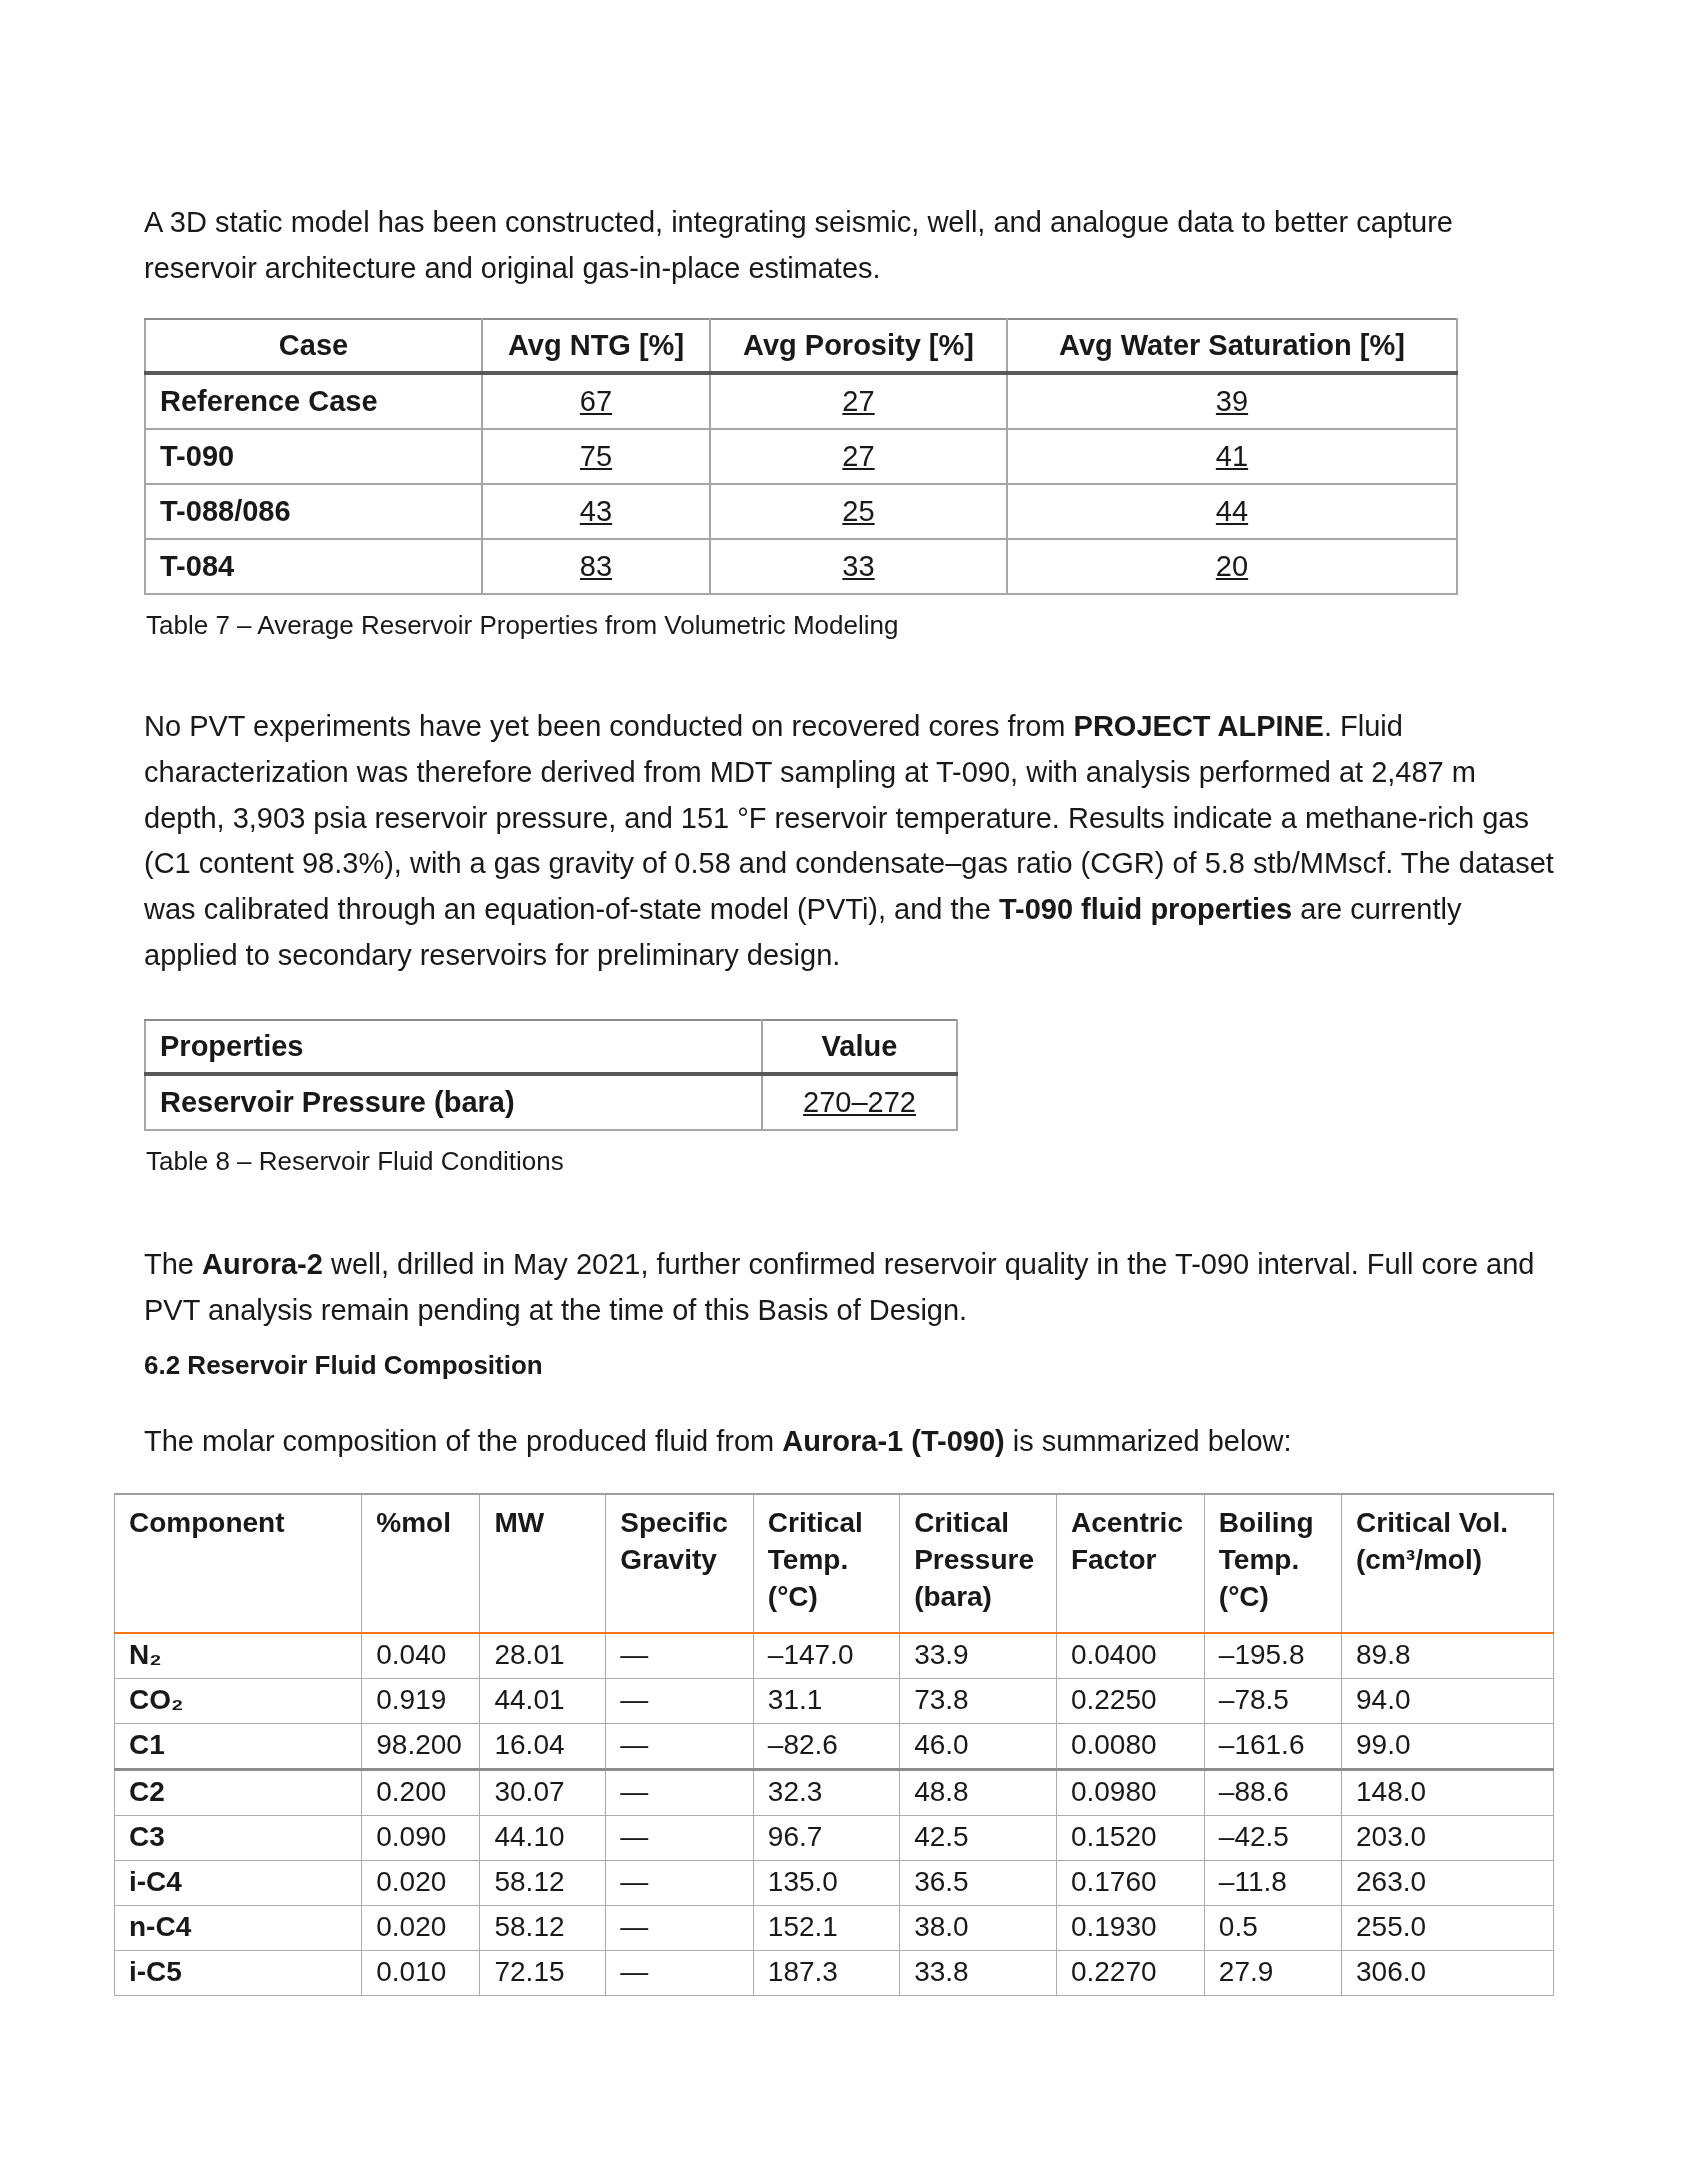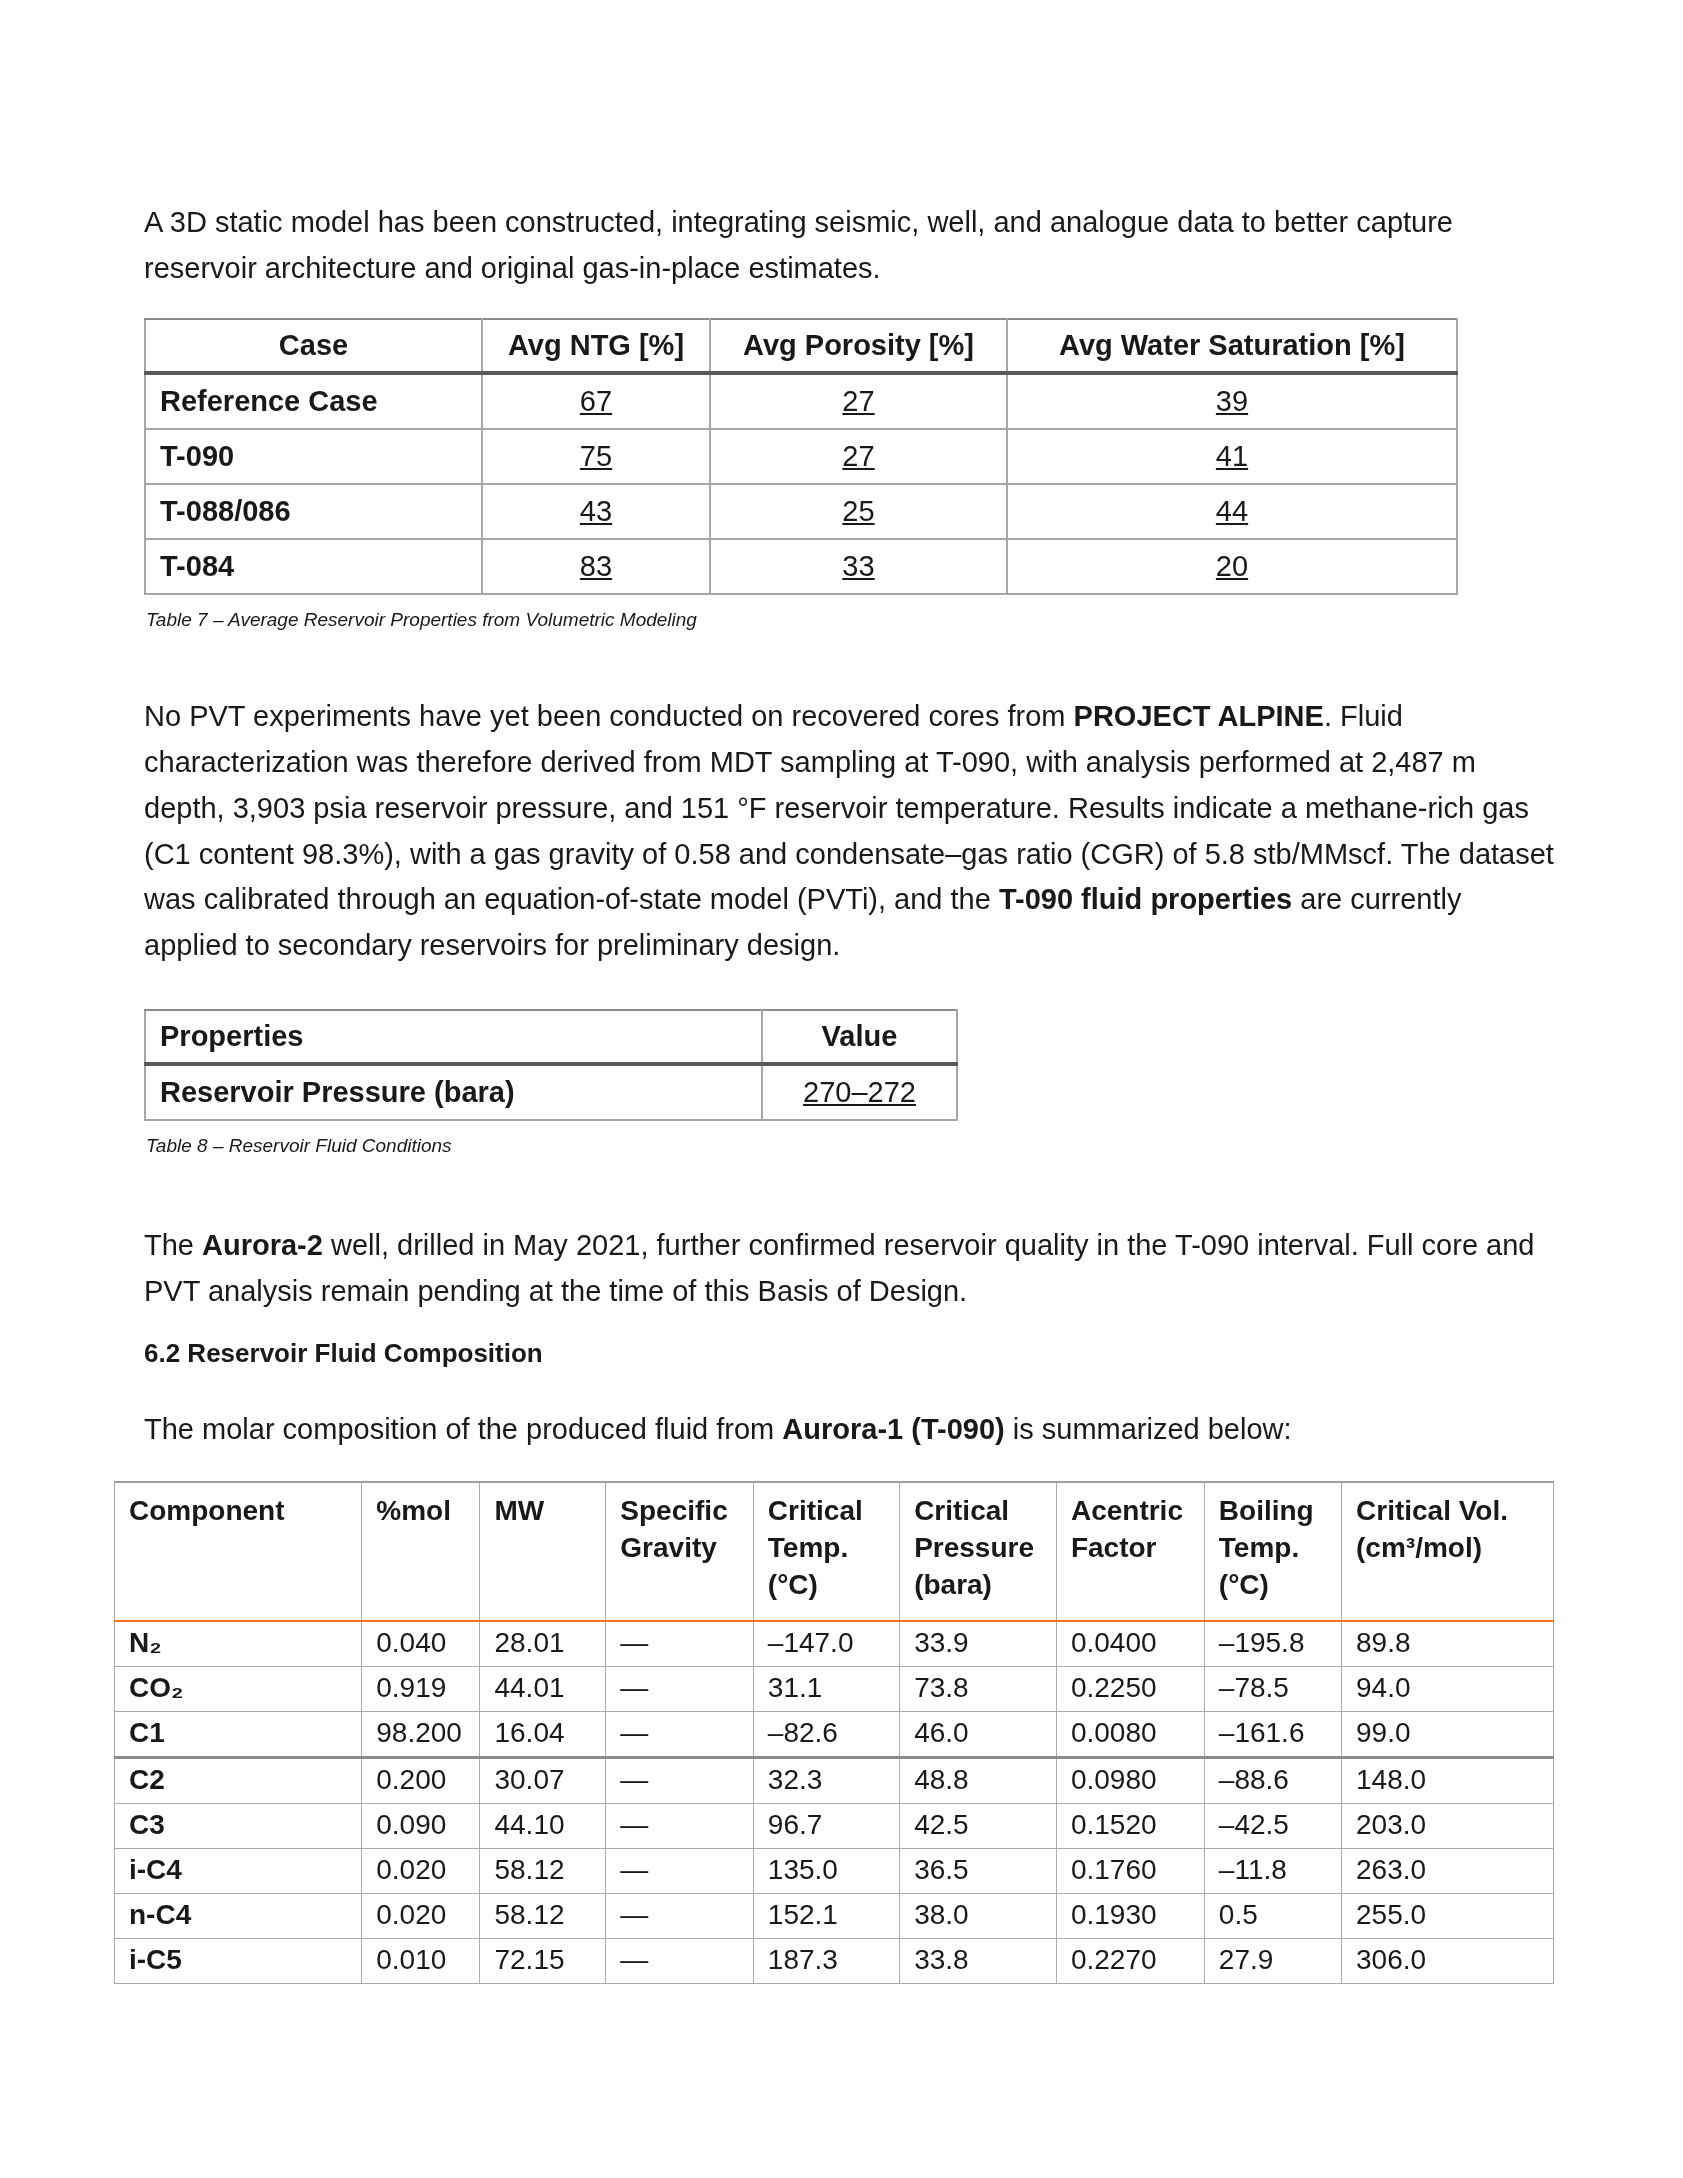--- a/index.html
+++ b/index.html
@@ -7,24 +7,24 @@
   body {
     width:1683px; height:2178px; overflow:hidden;
     font-family:"Liberation Sans","DejaVu Sans",sans-serif;
     color:#191919;
   }
   .page { padding:200px 129px 16px 144px;border-radius:15px; }
 
   .body-text { font-size:29px; line-height:1.58; max-width:1411px; }
   .p1 { margin-bottom:26px; }
   .p2 { margin-bottom:40px; }
-  .p3 { margin-bottom:24px; }
+  .p3 { margin-bottom:16px; }
   .p4 { margin-bottom:28px; }
 
-  .caption { font-size:19px; font-style:italic; line-height:1.4; }
+  .caption { font-size:26px; line-height:1.4; }
   .caption7 { margin:12px 0 61px 2px; }
   .caption8 { margin:12px 0 63px 2px; }
 
   .section-heading { font-size:26px; font-weight:700; margin:0 0 38px 0; }
 
   table { border-collapse:collapse; table-layout:fixed; }
 
   
   .tbl78 { font-size:29px; }
   .tbl78 th, .tbl78 td { border:2px solid #a6a6a6; }

